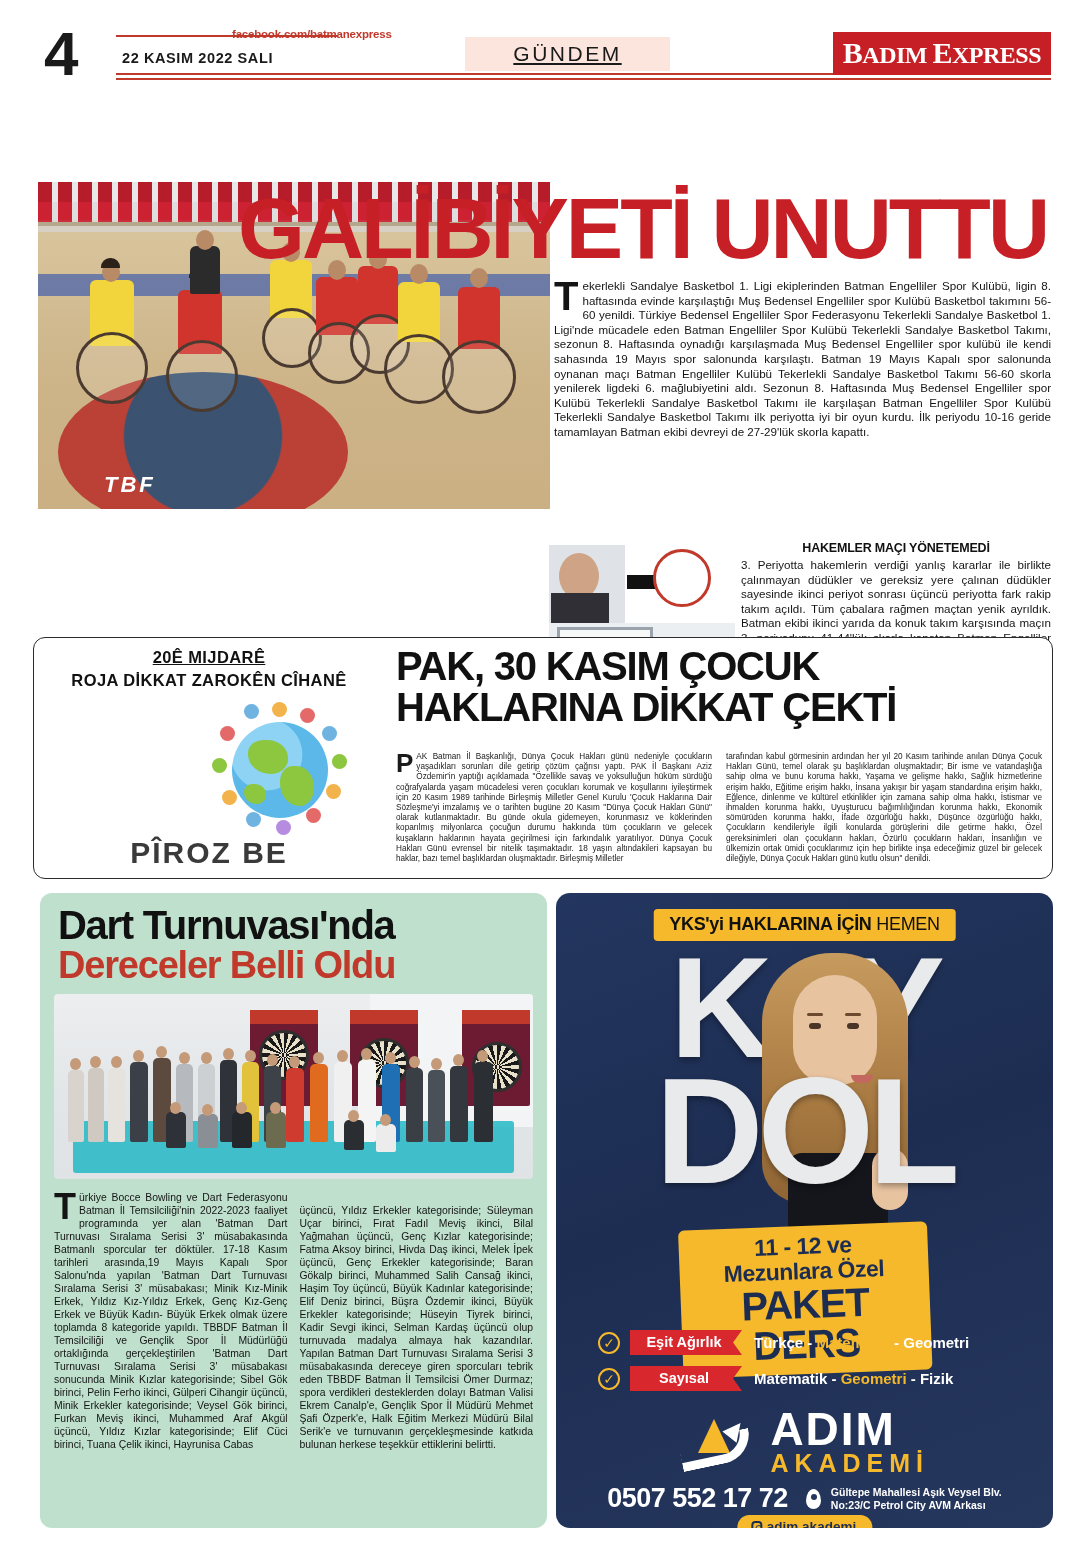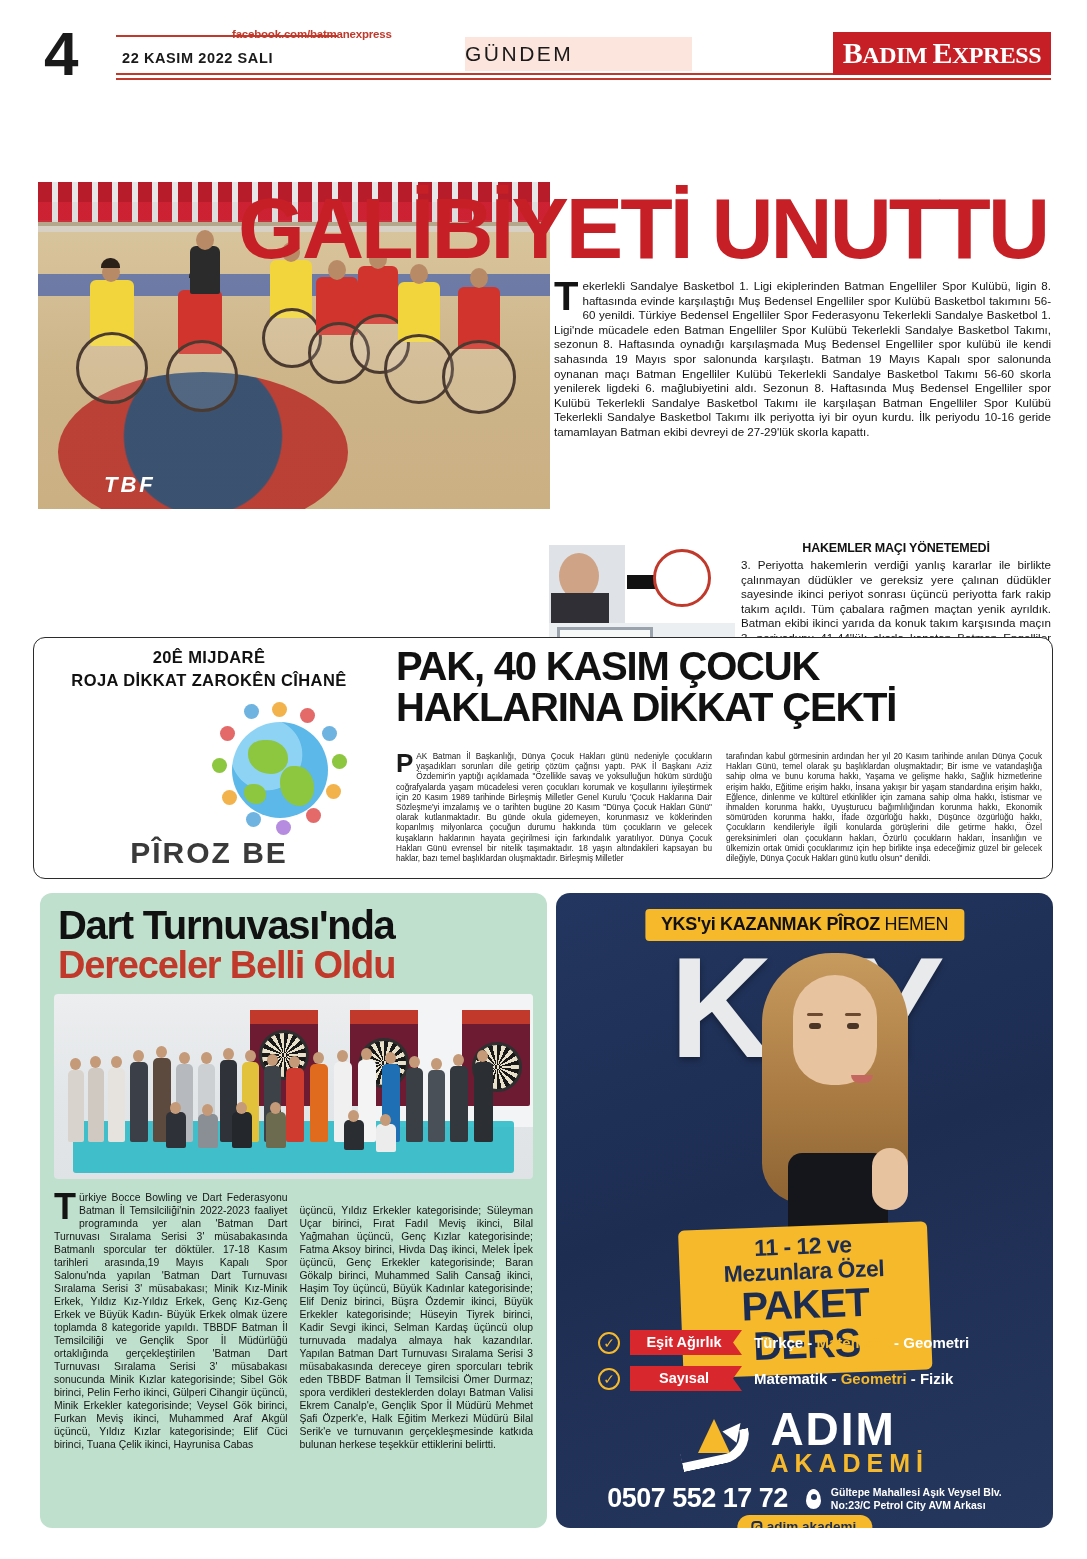--- a/index.html
+++ b/index.html
@@ -27,24 +27,24 @@
   .fb-link {
     position: absolute; left: 232px; top: 28px;
     font-size: 11.5px; font-weight: bold; color: #c0392b;
     letter-spacing: -.2px;
   }
   .mh-date {
     position: absolute; left: 122px; top: 50px;
     font-size: 14.5px; font-weight: bold; color: #1a1a1a; letter-spacing: .6px;
   }
   .mh-section {
-    position: absolute; left: 465px; top: 37px; width: 227px; height: 34px;
+    position: absolute; left: 465px; top: 37px; width: 205px; height: 34px;
     background: #fbe5dd;
-    text-align: left; line-height: 34px;
-    font-size: 21px; letter-spacing: 2.5px; color: #1a1a1a;
+    text-align: center; line-height: 34px;
+    font-size: 21px; letter-spacing: 2.5px; color: #1a1a1a; text-decoration: underline;
   }
   .mh-rule-bot {
     position: absolute; left: 116px; top: 73px; width: 935px; height: 1.5px;
     background: #c0392b;
   }
   .mh-rule-bot2 {
     position: absolute; left: 116px; top: 78px; width: 935px; height: 1.5px;
     background: #c0392b;
   }
   .mh-logo {
@@ -134,21 +134,21 @@
   }
 
   
   .story2 {
     position: absolute; left: 33px; top: 637px; width: 1020px; height: 242px;
     border: 1.5px solid #2b2b2b; border-radius: 12px; background: #fff;
     overflow: hidden;
   }
   .pak-left { position:absolute; left:0; top:0; width:350px; height:100%; }
   .pak-t1 { position:absolute; left:0; top:10px; width:100%; text-align:center;
-    font-weight:bold; font-size:16.5px; letter-spacing:.4px; }
+    font-weight:bold; font-size:16.5px; letter-spacing:.4px;text-decoration:underline; }
   .pak-t2 { position:absolute; left:0; top:33px; width:100%; text-align:center;
     font-weight:bold; font-size:16.5px; letter-spacing:.4px; }
   .pak-piroz { position:absolute; left:0; bottom:8px; width:100%; text-align:center;
     font-weight:bold; font-size:30px; letter-spacing:2px; color:#3a3a3a; }
   .pak-seal { position:absolute; left:22px; top:60px; width:136px; height:136px;
     border-radius:50%; border:2px solid #222; background:#fff; }
   .pak-seal-in { position:absolute; left:14px; top:14px; right:14px; bottom:14px;
     border-radius:50%; background:#f7d7e6; }
   .pak-seal-txt { position:absolute; left:0; right:0; top:56px; text-align:center;
     font-weight:bold; font-size:18px; letter-spacing:1px; color:#222; }
@@ -373,21 +373,21 @@
       <div class="kid" style="left:12px;top:90px;background:#f2b34c;"></div>
       <div class="kid" style="left:2px;top:58px;background:#8dc63f;"></div>
       <div class="kid" style="left:10px;top:26px;background:#e46a6a;"></div>
       <div class="kid" style="left:34px;top:4px;background:#6fb3e0;"></div>
     </div>
 
     <div class="pak-piroz">PÎROZ BE</div>
   </div>
 
   <div class="pak-right">
-    <div class="pak-head">PAK, 40 KASIM ÇOCUK</div>
+    <div class="pak-head">PAK, 30 KASIM ÇOCUK</div>
     <div class="pak-head">HAKLARINA DİKKAT ÇEKTİ</div>
     <div class="pak-cols">
       <div class="dropcap">PAK Batman İl Başkanlığı, Dünya Çocuk Hakları günü nedeniyle çocukların yaşadıkları sorunları dile getirip çözüm çağrısı yaptı. PAK İl Başkanı Aziz Özdemir'in yaptığı açıklamada "Özellikle savaş ve yoksulluğun hüküm sürdüğü coğrafyalarda yaşam mücadelesi veren çocukları korumak ve koşullarını iyileştirmek için 20 Kasım 1989 tarihinde Birleşmiş Milletler Genel Kurulu 'Çocuk Haklarına Dair Sözleşme'yi imzalamış ve o tarihten bugüne 20 Kasım "Dünya Çocuk Hakları Günü" olarak kutlanmaktadır. Bu günde okula gidemeyen, korunmasız ve köklerinden koparılmış milyonlarca çocuğun durumu hakkında tüm çocukların ve gelecek kuşakların haklarının hayata geçirilmesi için farkındalık yaratılıyor. Dünya Çocuk Hakları Günü evrensel bir nitelik taşımaktadır. 18 yaşın altındakileri kapsayan bu haklar, bazı temel başlıklardan oluşmaktadır.  Birleşmiş Milletler</div>
       <div>tarafından kabul görmesinin ardından her yıl 20 Kasım tarihinde anılan Dünya Çocuk Hakları Günü, temel olarak şu başlıklardan oluşmaktadır; Bir isme ve vatandaşlığa sahip olma ve bunu koruma hakkı, Yaşama ve gelişme hakkı, Sağlık hizmetlerine erişim hakkı, Eğitime erişim hakkı, İnsana yakışır bir yaşam standardına erişim hakkı, Eğlence, dinlenme ve kültürel etkinlikler için zamana sahip olma hakkı,  İstismar ve ihmalden korunma hakkı, Uyuşturucu bağımlılığından korunma hakkı, Ekonomik sömürüden korunma hakkı, İfade özgürlüğü hakkı, Düşünce özgürlüğü hakkı, Çocukların kendileriyle ilgili konularda görüşlerini dile getirme hakkı, Özel gereksinimleri olan çocukların hakları, Özürlü çocukların hakları, İnsanlığın ve ülkemizin ortak ümidi çocuklarımız için hep birlikte inşa edeceğimiz güzel bir gelecek dileğiyle, Dünya Çocuk Hakları günü kutlu olsun" denildi.</div>
     </div>
   </div>
 </div>
 
 <div class="story3">
   <div class="dart-h1">Dart Turnuvası'nda</div>
@@ -462,37 +462,38 @@
     <div class="dp-head" style="left:326px;top:120px;"></div>
   </div>
 
   <div class="dart-body">
     <div class="dropcap">Türkiye Bocce Bowling ve Dart Federasyonu Batman İl Temsilciliği'nin 2022-2023 faaliyet programında yer alan 'Batman Dart Turnuvası Sıralama Serisi 3' müsabakasında Batmanlı sporcular ter döktüler. 17-18 Kasım tarihleri arasında,19 Mayıs Kapalı Spor Salonu'nda yapılan 'Batman Dart Turnuvası Sıralama Serisi 3' müsabakası; Minik Kız-Minik Erkek, Yıldız Kız-Yıldız Erkek, Genç Kız-Genç Erkek ve Büyük Kadın- Büyük Erkek olmak üzere toplamda 8 kategoride yapıldı.  TBBDF Batman İl Temsilciliği ve Gençlik Spor İl Müdürlüğü ortaklığında gerçekleştirilen 'Batman Dart Turnuvası Sıralama Serisi 3' müsabakası sonucunda Minik Kızlar kategorisinde; Sibel Gök birinci, Pelin Ferho ikinci, Gülperi Cihangir üçüncü, Minik Erkekler kategorisinde; Veysel Gök birinci, Furkan Meviş ikinci, Muhammed Araf Akgül üçüncü, Yıldız Kızlar kategorisinde; Elif Cüci birinci, Tuana Çelik ikinci, Hayrunisa Cabas</div>
     <div>üçüncü, Yıldız Erkekler kategorisinde; Süleyman Uçar birinci, Fırat Fadıl Meviş ikinci, Bilal Yağmahan üçüncü, Genç Kızlar kategorisinde; Fatma Aksoy birinci, Hivda Daş ikinci, Melek İpek üçüncü, Genç Erkekler kategorisinde; Baran Gökalp birinci, Muhammed Salih Cansağ ikinci, Haşim Toy üçüncü, Büyük Kadınlar kategorisinde; Elif Deniz birinci, Büşra Özdemir ikinci, Büyük Erkekler kategorisinde; Hüseyin Tiyrek birinci, Kadir Sevgi ikinci, Selman Kardaş üçüncü olup turnuvada madalya almaya hak kazandılar. Yapılan Batman Dart Turnuvası Sıralama Serisi 3 müsabakasında dereceye giren sporcuları tebrik eden TBBDF Batman İl Temsilcisi Ömer Durmaz; spora verdikleri desteklerden dolayı Batman Valisi Ekrem Canalp'e, Gençlik Spor İl Müdürü Mehmet Şafi Özperk'e, Halk Eğitim Merkezi Müdürü Bilal Serik'e ve turnuvanın gerçekleşmesinde katkıda bulunan herkese teşekkür ettiklerini belirtti.</div>
   </div>
 </div>
 
 <div class="ad">
-  <div class="ad-badge"><span>YKS'yi KAZANMAK PÎROZ</span><span class="thin"> HEMEN</span></div>
+  <div class="ad-badge"><span>YKS'yi HAKLARINA İÇİN</span><span class="thin"> HEMEN</span></div>
 
   <div class="ad-kay">KAY</div>
 
   <div class="ad-girl">
     <div class="girl-hair"></div>
     <div class="girl-face">
       <div class="girl-brow" style="left:14px;top:38px;"></div>
       <div class="girl-brow" style="left:52px;top:38px;"></div>
       <div class="girl-eye" style="left:16px;top:48px;"></div>
       <div class="girl-eye" style="left:54px;top:48px;"></div>
       <div class="girl-lip"></div>
     </div>
     <div class="girl-body"></div>
     <div class="girl-hand"></div>
   </div>
 
+  <div class="ad-dol">DOL</div>
 
   <div class="ad-paket">
     <div class="l1">11 - 12 ve Mezunlara Özel</div>
     <div class="l2">PAKET DERS</div>
   </div>
 
   <div class="ad-rows">
     <div class="ad-row">
       <div class="tick">✓</div>
       <div class="pill">Eşit Ağırlık</div>

